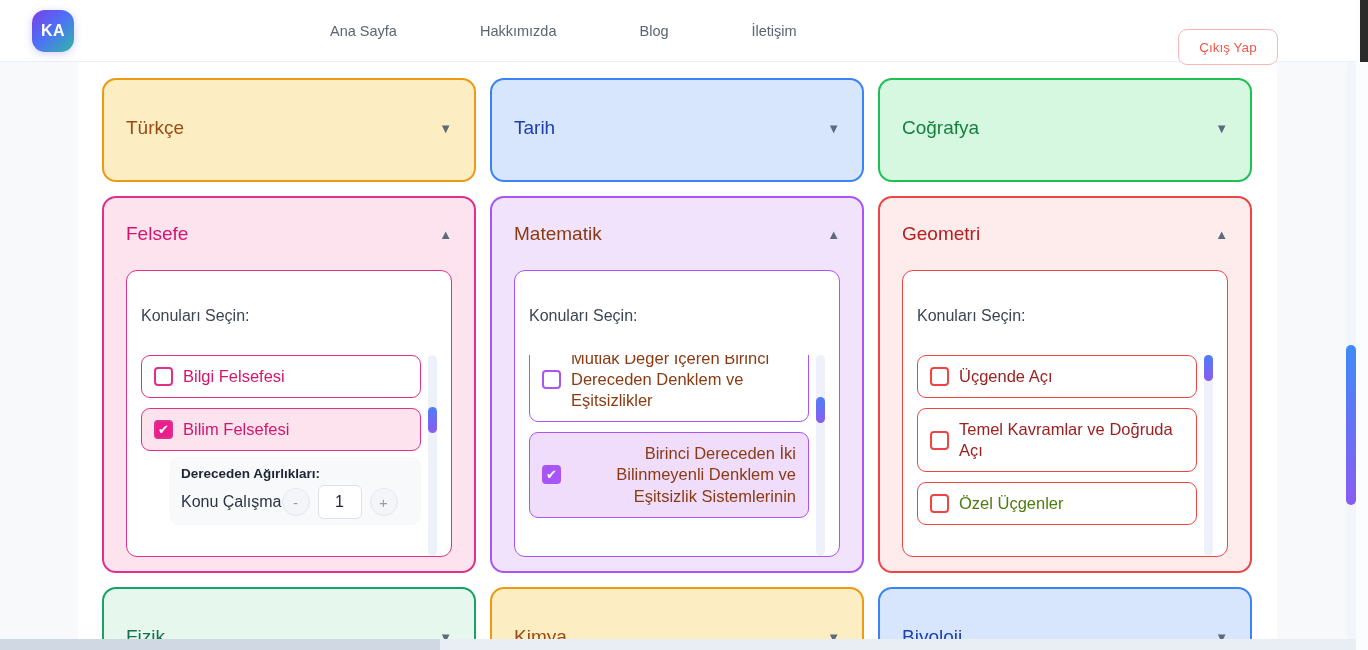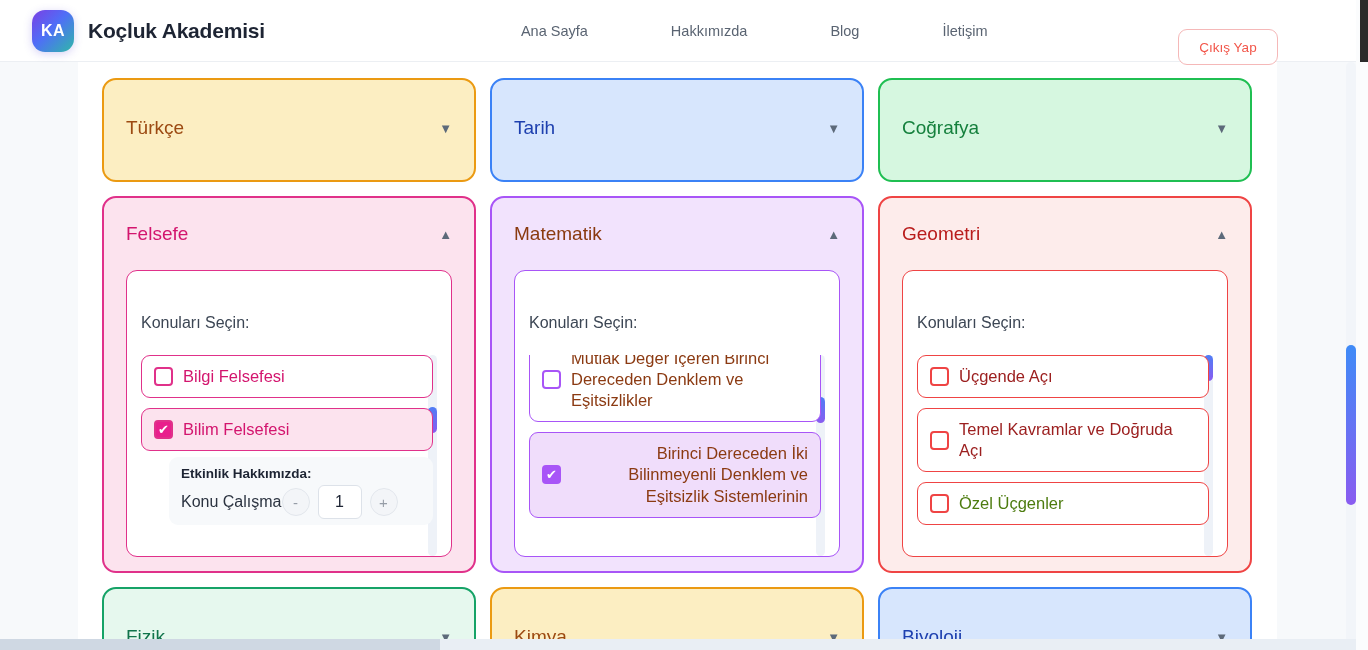--- a/index.html
+++ b/index.html
@@ -84,40 +84,40 @@
   .card.expanded .card-head { top: 12px; }
   .card-title { font-size: 19px; font-weight: normal; flex: 1; }
   .caret { font-size: 13px; color: #5d6a7a; line-height: 1; }
 
   
   .panel {
     position: absolute; left: 22px; right: 22px;
     top: 72px; bottom: 14px;
     background: #fff; border-radius: 11px;
     border: 1px solid #ccc;
-    padding: 11px 14px 0 14px;
+    padding: 4px 14px 0 14px;
     overflow: hidden;
   }
   .panel-label {
     font-size: 16px; color: #3c4654; margin: 32px 0 6px 0;
   }
   .topic-list {
     position: absolute; left: 14px; right: 14px;
     top: 84px; bottom: 0;
     overflow: hidden;
   }
   .topic-scroll-track {
     position: absolute; right: 0; top: 0; bottom: 0;
     width: 9px; background: #eef2f8; border-radius: 5px;
   }
   .topic-scroll-thumb {
     position: absolute; width: 9px; height: 26px; border-radius: 5px;
     background: linear-gradient(180deg, #4f7df5, #8a5cf0);
   }
-  .topic-items { position: absolute; left: 0; right: 4px; top: 0; }
+  .topic-items { position: absolute; left: 0; right: 16px; top: 0; }
 
   .topic {
     border: 1px solid #ccc; border-radius: 9px;
     padding: 10px 12px; margin-bottom: 10px;
     display: flex; align-items: center; gap: 10px;
     background: #fff;
     cursor: pointer;
   }
   .topic.checked { }
   .cb {
@@ -217,21 +217,21 @@
               <div class="topic-items" style="top: 0px;">
                 <div class="topic" style="border-color: rgb(224, 49, 138);">
                   <div class="cb" style="border-color: rgb(224, 49, 138);"></div>
                   <div class="topic-label" style="color: rgb(211, 21, 110);">Bilgi Felsefesi</div>
                 </div>
                 <div class="topic checked" style="border-color: rgb(224, 49, 138); background: rgb(252, 227, 238);">
                   <div class="cb on" style="border-color: rgb(224, 49, 138); background: rgb(233, 30, 140);"></div>
                   <div class="topic-label" style="color: rgb(211, 21, 110);">Bilim Felsefesi</div>
                 </div>
                 <div class="weights" style="margin-top: -4px; margin-left: 28px; margin-right: 0px;">
-                  <div class="weights-title">Etkinlik Hakkımızda:</div>
+                  <div class="weights-title">Dereceden Ağırlıkları:</div>
                   <div class="weight-row">
                     <div class="weight-name">Konu Çalışma</div>
                     <div class="stepper">
                       <div class="step-btn">-</div>
                       <div class="step-val">1</div>
                       <div class="step-btn">+</div>
                     </div>
                   </div>
                 </div>
               </div>
@@ -307,21 +307,20 @@
             <div class="card-title" style="color: rgb(30, 64, 175);">Biyoloji</div>
             <div class="caret">▼</div>
           </div>
         </div>
       </div>
   </div>
 
   <div class="navbar">
     <div class="brand">
       <div class="logo">KA</div>
-      <div class="brand-title">Koçluk Akademisi</div>
     </div>
     <div class="nav-links" id="nav-links">
         <a class="nav-link" href="#">Ana Sayfa</a>
         <a class="nav-link" href="#">Hakkımızda</a>
         <a class="nav-link" href="#">Blog</a>
         <a class="nav-link" href="#">İletişim</a>
       </div>
     <div class="logout-btn">Çıkış Yap</div>
   </div>
 

